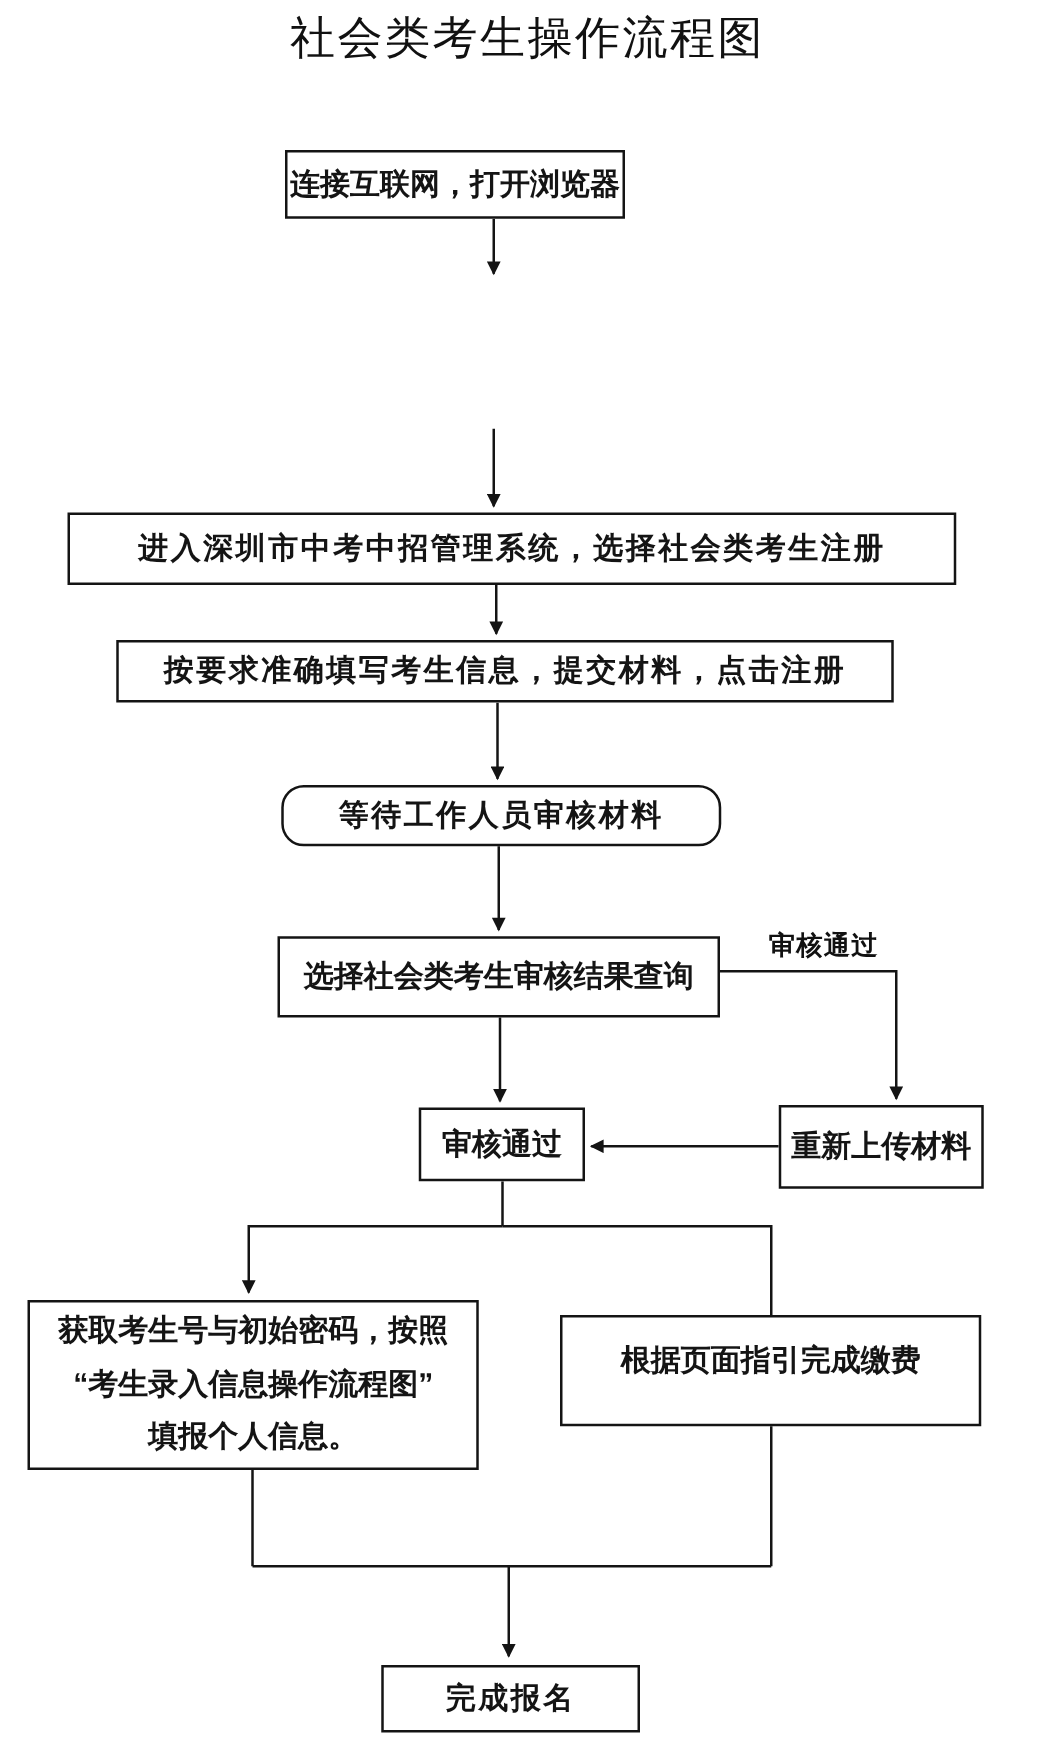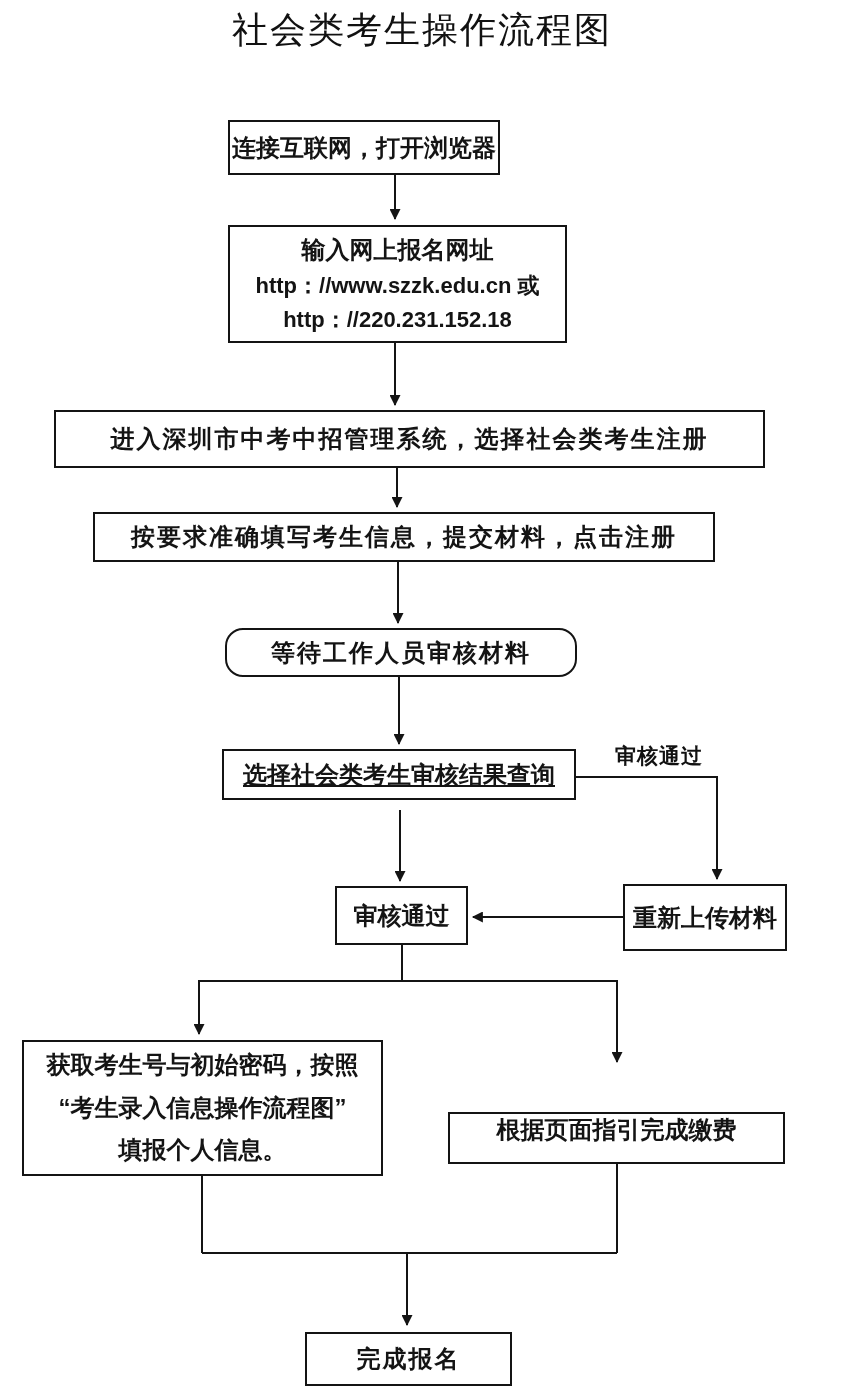--- a/index.html
+++ b/index.html
@@ -48,25 +48,25 @@
     font-size: 24px;
     font-weight: 600;
     color: #141414;
     line-height: 1.4;
   }
   #n-connect  { left: 228px; top: 120px; width: 272px; height: 55px; }
   #n-url      { left: 228px; top: 225px; width: 339px; height: 118px; line-height: 1.55; }
   #n-enter    { left: 42px;  top: 410px; width: 711px; height: 58px; letter-spacing: 2px; margin-left: 12px; }
   #n-fill     { left: 93px;  top: 512px; width: 622px; height: 50px; letter-spacing: 2px; }
   #n-wait     { left: 225px; top: 628px; width: 352px; height: 49px; letter-spacing: 2px; border-radius: 18px; }
-  #n-query    { left: 222px; top: 749px; width: 354px; height: 51px; text-decoration: underline; }
+  #n-query    { left: 222px; top: 749px; width: 354px; height: 65px; }
   #n-approved { left: 335px; top: 886px; width: 133px; height: 59px; text-align: center; }
   #n-reupload { left: 623px; top: 884px; width: 164px; height: 67px; }
   #n-getid    { left: 22px;  top: 1040px; width: 361px; height: 136px; line-height: 1.78; }
-  #n-pay      { left: 448px; top: 1112px; width: 337px; height: 52px; padding-bottom: 16px; }
+  #n-pay      { left: 448px; top: 1052px; width: 337px; height: 89px; padding-bottom: 16px; }
   #n-complete { left: 305px; top: 1332px; width: 207px; height: 54px; letter-spacing: 2px; }
   .url-line {
     font-weight: 700;
     font-size: 22px;
   }
   #edge-label-review-failed {
     position: absolute;
     left: 615px;
     top: 742px;
     font-size: 21px;
@@ -108,25 +108,20 @@
     <path class="cline" d="M202 1176 V1253"></path>
     <path class="cline" d="M617 1138 V1253"></path>
     <path class="cline" d="M202 1253 H617"></path>
     <path class="cline" d="M407 1253 V1325" marker-end="url(#arrow)"></path>
   </svg>
 
   <div class="node" id="n-connect">
     <span>连接互联网，打开浏览器</span>
   </div>
 
-  <div class="node" id="n-url">
-    <div>输入网上报名网址</div>
-    <div class="url-line">http：//www.szzk.edu.cn 或</div>
-    <div class="url-line">http：//220.231.152.18</div>
-  </div>
 
   <div class="node" id="n-enter">
     <span>进入深圳市中考中招管理系统，选择社会类考生注册</span>
   </div>
 
   <div class="node" id="n-fill">
     <span>按要求准确填写考生信息，提交材料，点击注册</span>
   </div>
 
   <div class="node" id="n-wait">

